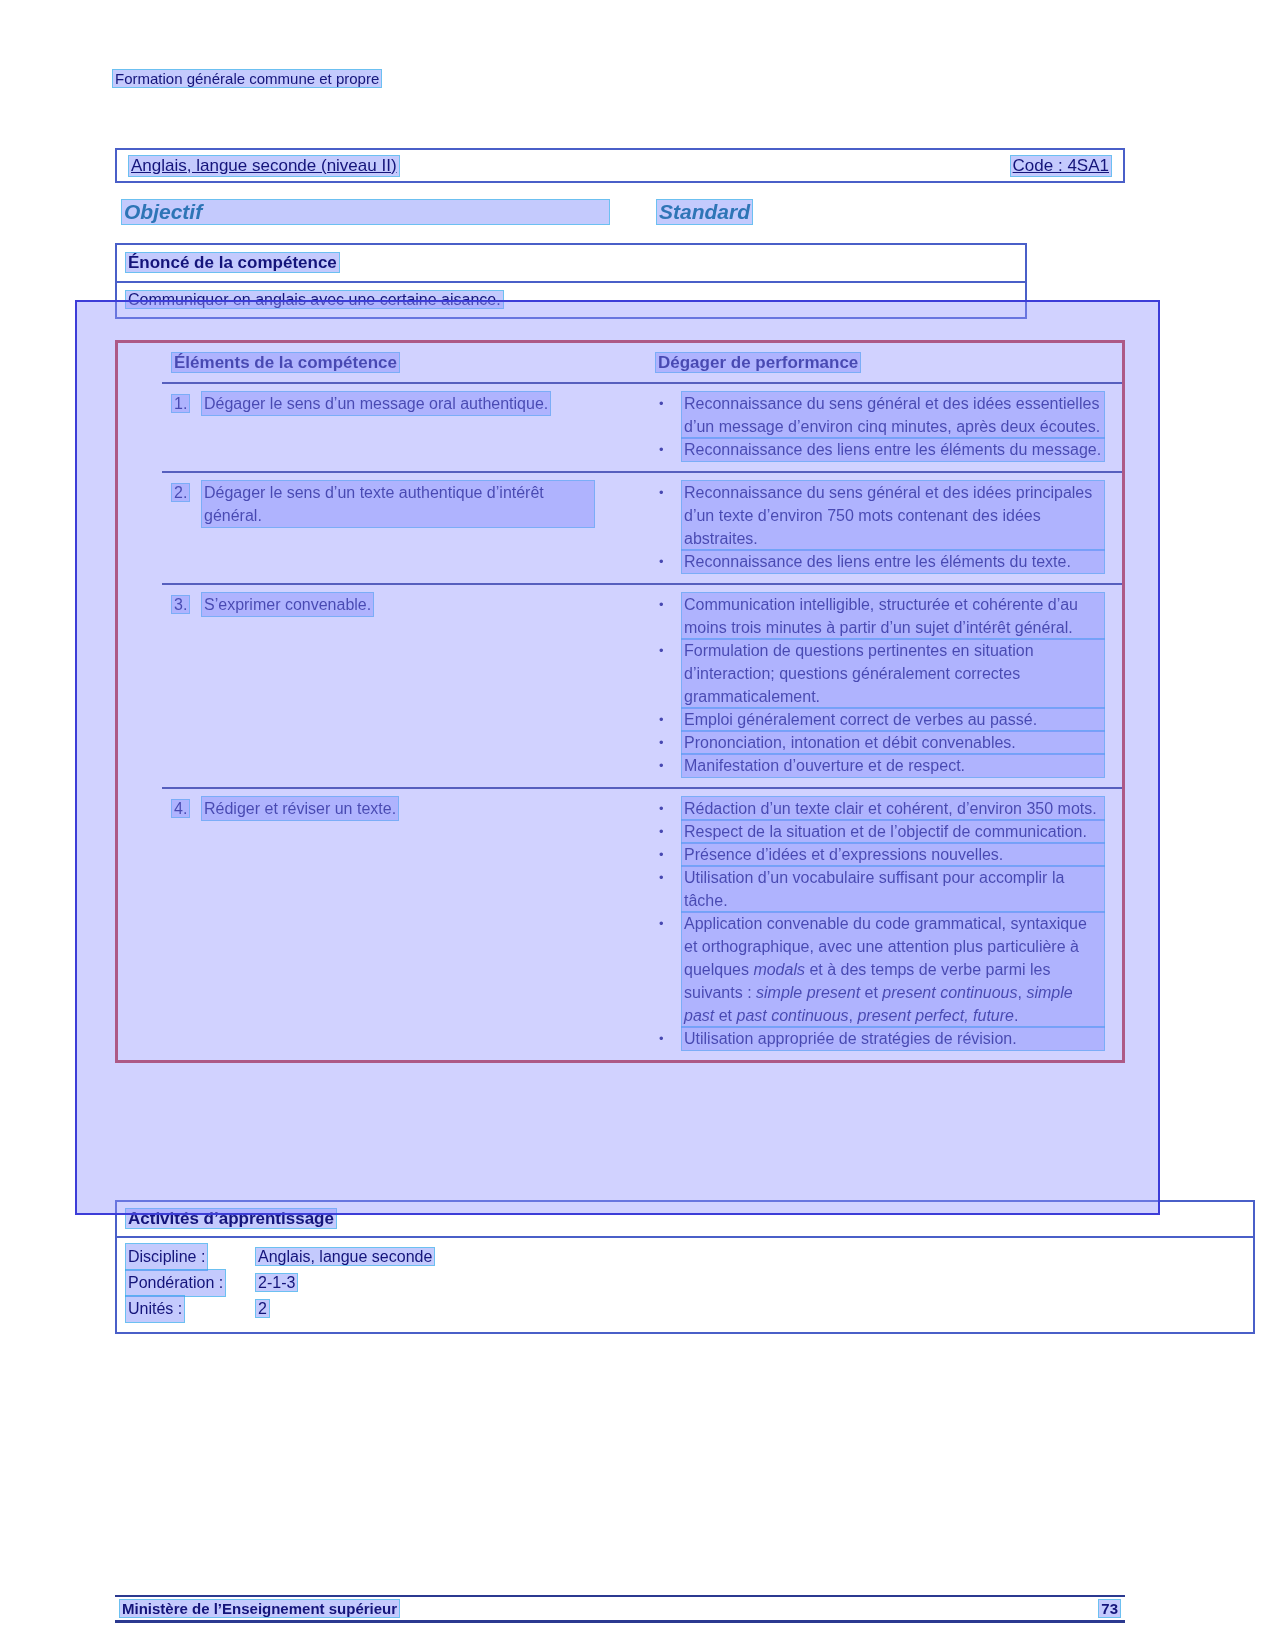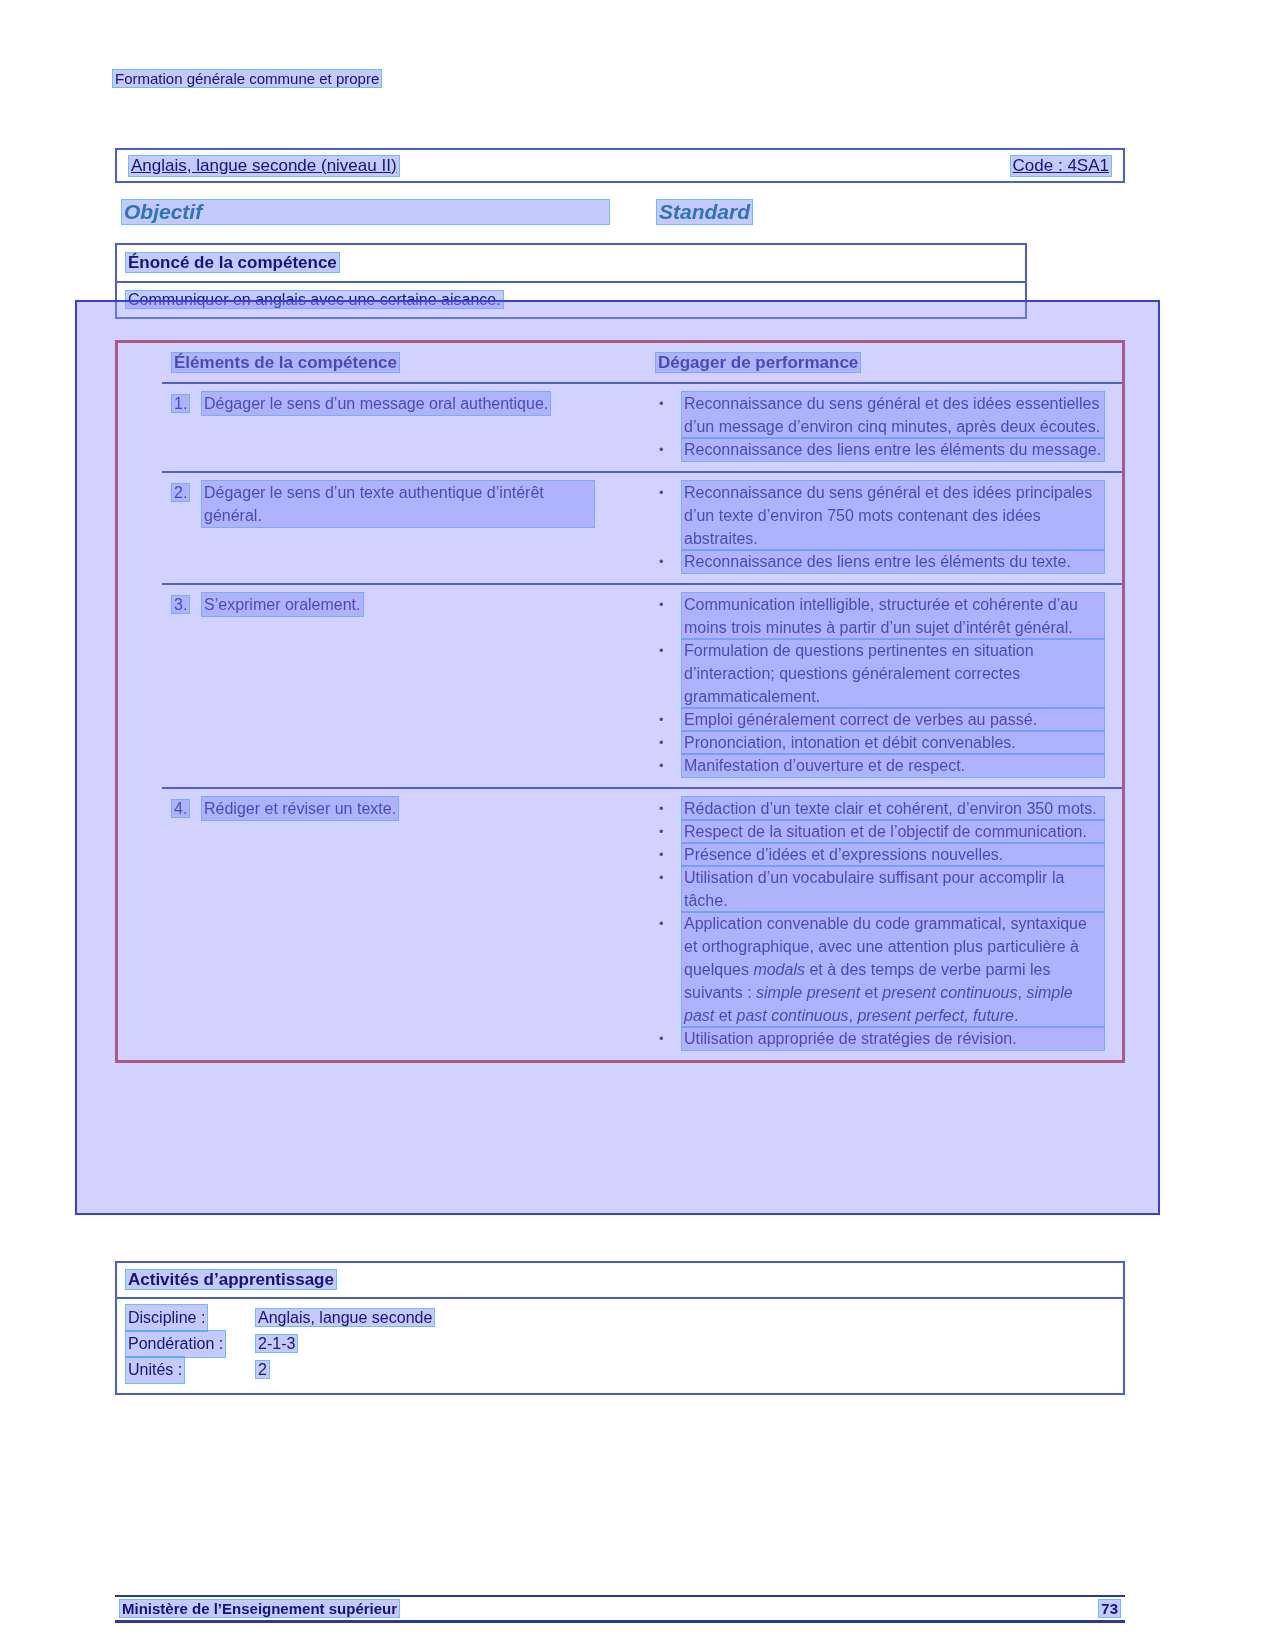--- a/index.html
+++ b/index.html
@@ -97,22 +97,22 @@
   .t-row { display: flex; border-bottom: 2px solid var(--rule-navy); }
   .t-row:last-child { border-bottom: none; }
   .num { width: 30px; flex: none; }
   .element-text { max-width: 392px; display: inline-block; }
   .criterion { display: flex; align-items: flex-start; }
   .bullet { width: 26px; flex: none; padding-left: 3px; font-size: 13px; line-height: 23px; }
   .crit-text { flex: 1; margin-right: 12px; }
   .crit-text i { font-style: italic; }
 
   .activites-box {
-    position: absolute; left: 115px; top: 1261px;
-    width: 1010px;
+    position: absolute; left: 115px; top: 1200px;
+    width: 1140px;
     border: 2px solid var(--box-border);
     font-size: 16px;
   }
   .activites-head {
     padding: 7px 9px;
     font-size: 17px; font-weight: bold;
     border-bottom: 2px solid var(--box-border);
   }
   .activites-fields { padding: 6px 9px 10px 9px; }
   .field-row { display: flex; line-height: 26px; }
@@ -208,21 +208,21 @@
     <div class="criterion">
       <span class="bullet">•</span>
       <span class="crit-text hl"><span>Reconnaissance des liens entre les éléments du texte.</span></span>
     </div>
   </div>
     </div>
 
     <div class="t-row">
       <div class="t-cell-l">
         <span class="num"><span class="hl">3.</span></span>
-        <span class="element-text hl">S’exprimer oralement.</span>
+        <span class="element-text hl">S’exprimer convenable.</span>
       </div>
       <div class="t-cell-r">
     <div class="criterion">
       <span class="bullet">•</span>
       <span class="crit-text hl"><span>Communication intelligible, structurée et cohérente d’au moins trois minutes à partir d’un sujet d’intérêt général.</span></span>
     </div>
 
     <div class="criterion">
       <span class="bullet">•</span>
       <span class="crit-text hl"><span>Formulation de questions pertinentes en situation d’interaction; questions généralement correctes grammaticalement.</span></span>

